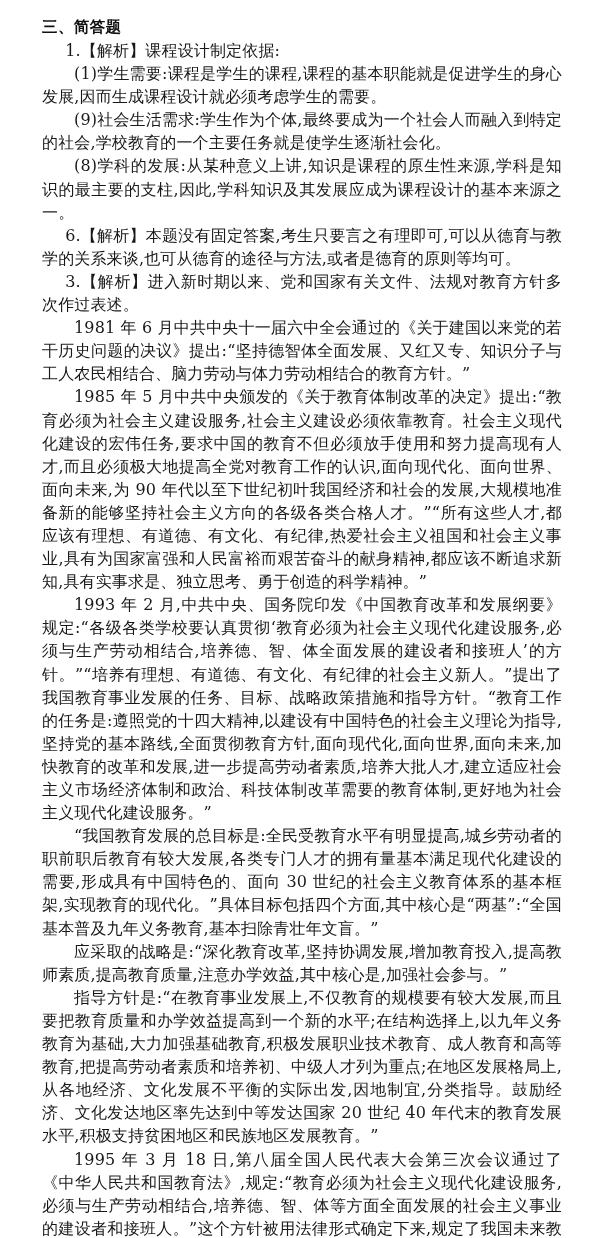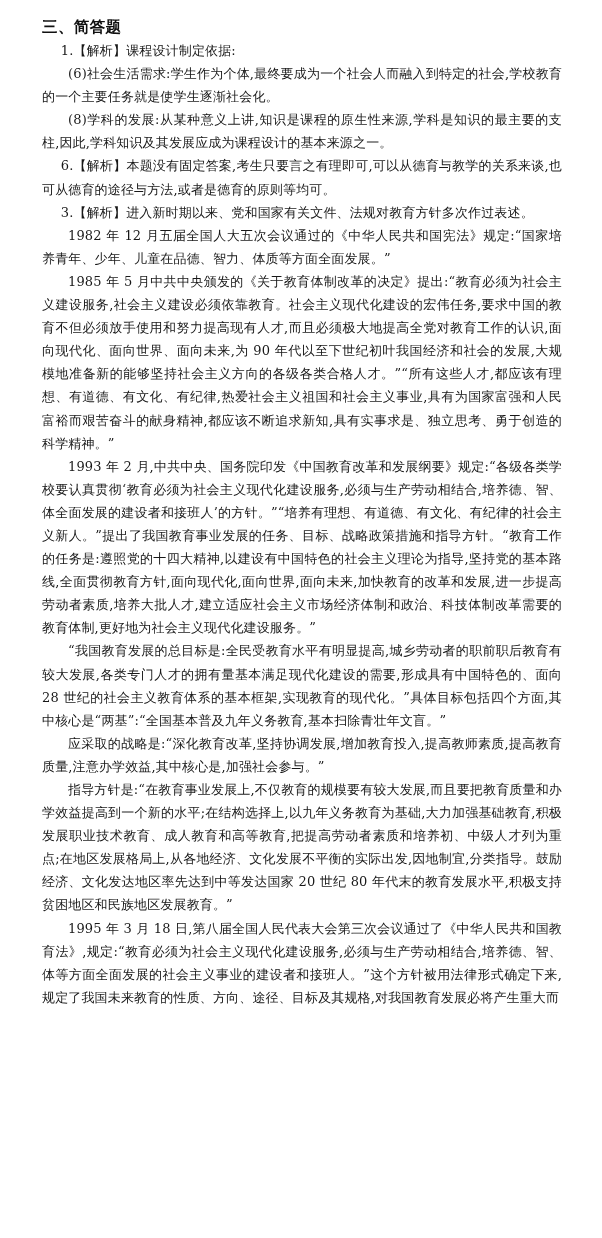--- a/index.html
+++ b/index.html
@@ -45,21 +45,21 @@
     line-height: 23px;
     margin: 4px 0 0 0;
     padding: 0;
     letter-spacing: 0.4px;
     text-indent: 0;
     font-family: "DejaVu Sans", "Liberation Sans", sans-serif;
     color: #141414;
   }
 
   p.para {
-    font-size: 13px;
+    font-size: 16px;
     line-height: 23.1px;
     margin: 0;
     padding: 0;
     text-align: justify;
     text-justify: inter-ideograph;
     text-indent: 2em;
     letter-spacing: 0.15px;
     word-break: break-all;
     color: #1c1c1c;
   }
@@ -81,26 +81,27 @@
 </style>
 </head>
 <body>
 
 <div class="page ink">
   <div class="doc-body">
 
     <h1 class="section-title">三、简答题</h1>
 
     <p class="para item">1.【解析】课程设计制定依据:</p>
-    <p class="para subitem">(6)社会生活需求:学生作为个体,最终要成为一个社会人而融入到特定的社会,学校教育的一个主要任务就是使学生逐渐社会化。</p>
+    <p class="para subitem">(1)学生需要:课程是学生的课程,课程的基本职能就是促进学生的身心发展,因而生成课程设计就必须考虑学生的需要。</p>
+    <p class="para subitem">(9)社会生活需求:学生作为个体,最终要成为一个社会人而融入到特定的社会,学校教育的一个主要任务就是使学生逐渐社会化。</p>
     <p class="para subitem">(8)学科的发展:从某种意义上讲,知识是课程的原生性来源,学科是知识的最主要的支柱,因此,学科知识及其发展应成为课程设计的基本来源之一。</p>
     <p class="para item">6.【解析】本题没有固定答案,考生只要言之有理即可,可以从德育与教学的关系来谈,也可从德育的途径与方法,或者是德育的原则等均可。</p>
     <p class="para item">3.【解析】进入新时期以来、党和国家有关文件、法规对教育方针多次作过表述。</p>
-    <p class="para">1982 年 12 月五届全国人大五次会议通过的《中华人民共和国宪法》规定:“国家培养青年、少年、儿童在品德、智力、体质等方面全面发展。”</p>
+    <p class="para">1981 年 6 月中共中央十一届六中全会通过的《关于建国以来党的若干历史问题的决议》提出:“坚持德智体全面发展、又红又专、知识分子与工人农民相结合、脑力劳动与体力劳动相结合的教育方针。”</p>
     <p class="para">1985 年 5 月中共中央颁发的《关于教育体制改革的决定》提出:“教育必须为社会主义建设服务,社会主义建设必须依靠教育。社会主义现代化建设的宏伟任务,要求中国的教育不但必须放手使用和努力提高现有人才,而且必须极大地提高全党对教育工作的认识,面向现代化、面向世界、面向未来,为 90 年代以至下世纪初叶我国经济和社会的发展,大规模地准备新的能够坚持社会主义方向的各级各类合格人才。”“所有这些人才,都应该有理想、有道德、有文化、有纪律,热爱社会主义祖国和社会主义事业,具有为国家富强和人民富裕而艰苦奋斗的献身精神,都应该不断追求新知,具有实事求是、独立思考、勇于创造的科学精神。”</p>
     <p class="para">1993 年 2 月,中共中央、国务院印发《中国教育改革和发展纲要》规定:“各级各类学校要认真贯彻‘教育必须为社会主义现代化建设服务,必须与生产劳动相结合,培养德、智、体全面发展的建设者和接班人’的方针。”“培养有理想、有道德、有文化、有纪律的社会主义新人。”提出了我国教育事业发展的任务、目标、战略政策措施和指导方针。“教育工作的任务是:遵照党的十四大精神,以建设有中国特色的社会主义理论为指导,坚持党的基本路线,全面贯彻教育方针,面向现代化,面向世界,面向未来,加快教育的改革和发展,进一步提高劳动者素质,培养大批人才,建立适应社会主义市场经济体制和政治、科技体制改革需要的教育体制,更好地为社会主义现代化建设服务。”</p>
-    <p class="para">“我国教育发展的总目标是:全民受教育水平有明显提高,城乡劳动者的职前职后教育有较大发展,各类专门人才的拥有量基本满足现代化建设的需要,形成具有中国特色的、面向 28 世纪的社会主义教育体系的基本框架,实现教育的现代化。”具体目标包括四个方面,其中核心是“两基”:“全国基本普及九年义务教育,基本扫除青壮年文盲。”</p>
+    <p class="para">“我国教育发展的总目标是:全民受教育水平有明显提高,城乡劳动者的职前职后教育有较大发展,各类专门人才的拥有量基本满足现代化建设的需要,形成具有中国特色的、面向 30 世纪的社会主义教育体系的基本框架,实现教育的现代化。”具体目标包括四个方面,其中核心是“两基”:“全国基本普及九年义务教育,基本扫除青壮年文盲。”</p>
     <p class="para">应采取的战略是:“深化教育改革,坚持协调发展,增加教育投入,提高教师素质,提高教育质量,注意办学效益,其中核心是,加强社会参与。”</p>
-    <p class="para">指导方针是:“在教育事业发展上,不仅教育的规模要有较大发展,而且要把教育质量和办学效益提高到一个新的水平;在结构选择上,以九年义务教育为基础,大力加强基础教育,积极发展职业技术教育、成人教育和高等教育,把提高劳动者素质和培养初、中级人才列为重点;在地区发展格局上,从各地经济、文化发展不平衡的实际出发,因地制宜,分类指导。鼓励经济、文化发达地区率先达到中等发达国家 20 世纪 80 年代末的教育发展水平,积极支持贫困地区和民族地区发展教育。”</p>
+    <p class="para">指导方针是:“在教育事业发展上,不仅教育的规模要有较大发展,而且要把教育质量和办学效益提高到一个新的水平;在结构选择上,以九年义务教育为基础,大力加强基础教育,积极发展职业技术教育、成人教育和高等教育,把提高劳动者素质和培养初、中级人才列为重点;在地区发展格局上,从各地经济、文化发展不平衡的实际出发,因地制宜,分类指导。鼓励经济、文化发达地区率先达到中等发达国家 20 世纪 40 年代末的教育发展水平,积极支持贫困地区和民族地区发展教育。”</p>
     <p class="para">1995 年 3 月 18 日,第八届全国人民代表大会第三次会议通过了《中华人民共和国教育法》,规定:“教育必须为社会主义现代化建设服务,必须与生产劳动相结合,培养德、智、体等方面全面发展的社会主义事业的建设者和接班人。”这个方针被用法律形式确定下来,规定了我国未来教育的性质、方向、途径、目标及其规格,对我国教育发展必将产生重大而</p>
 
   </div>
 </div>
 
 </body></html>

